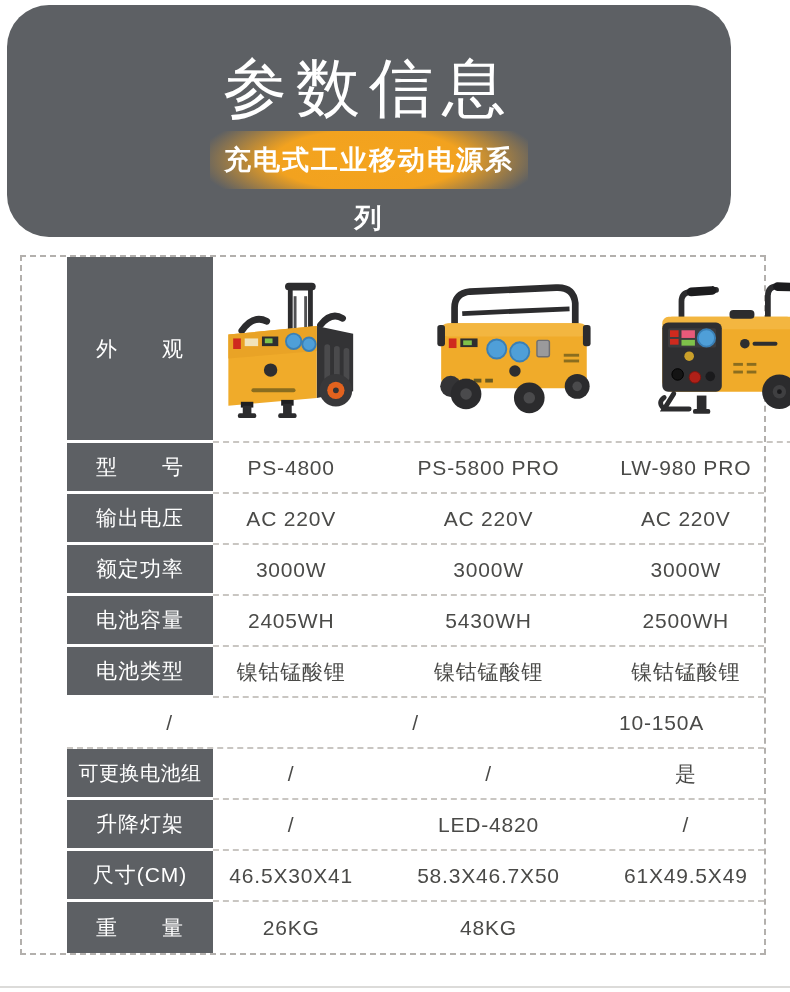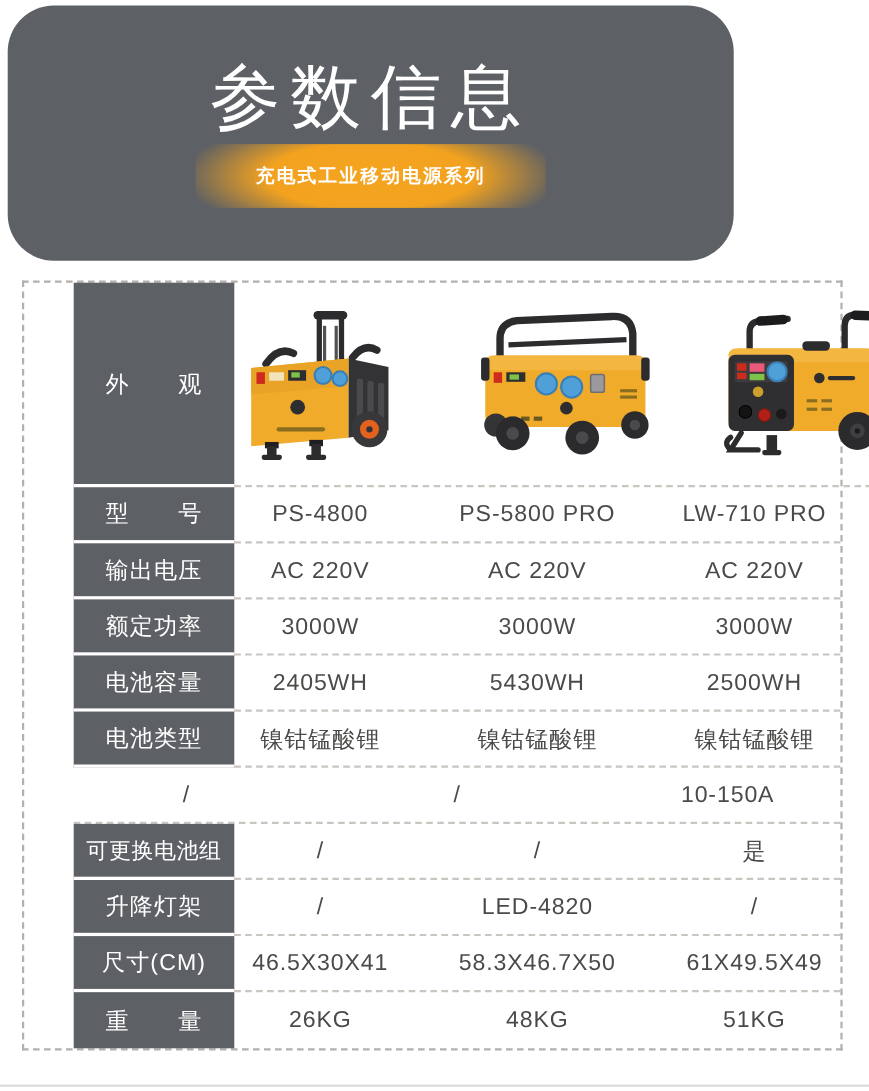--- a/index.html
+++ b/index.html
@@ -3,30 +3,30 @@
 <meta charset="utf-8">
 <style>
   html,body{margin:0;padding:0;}
   body{
     width:790px;height:992px;position:relative;background:#ffffff;
     font-family:"Liberation Sans","DejaVu Sans",sans-serif;
     overflow:hidden;
   }
   
   .banner{
-    position:absolute;left:7px;top:5px;width:660px;height:232px;
+    position:absolute;left:7px;top:5px;width:724px;height:232px;
     background:#5d6064;border-radius:42px;text-align:center;
   }
   .banner-title{
     margin:0;padding-top:50px;font-size:64px;line-height:1.05;
     color:#ffffff;font-weight:500;letter-spacing:9px;
   }
   .banner-sub{
     margin:9px auto 16px;width:318px;height:58px;line-height:58px;
-    font-size:17px;font-weight:bold;color:#ffffff;letter-spacing:2px;
+    font-size:27px;font-weight:bold;color:#ffffff;letter-spacing:2px;
     background:radial-gradient(ellipse 54% 95% at 50% 50%,
       #f4a41e 0%, #f2a21f 55%, rgba(244,164,30,0) 100%);
   }
   
   .spec-table{
     position:absolute;left:20px;top:255px;width:746px;
     border:2px dashed #b3b0ad;box-sizing:border-box;background:#fff;
   }
   .t-row{display:flex;height:51px;padding-left:45px;}
   .t-row.appearance{height:186px;}
@@ -188,21 +188,21 @@
       </div>
 
     </div>
   </div>
 
   <div class="t-row">
     <div class="t-label">型　　号</div>
     <div class="t-vals">
       <div class="t-cell">PS-4800</div>
       <div class="t-cell">PS-5800 PRO</div>
-      <div class="t-cell">LW-710 PRO</div>
+      <div class="t-cell">LW-980 PRO</div>
     </div>
   </div>
 
   <div class="t-row">
     <div class="t-label">输出电压</div>
     <div class="t-vals">
       <div class="t-cell">AC 220V</div>
       <div class="t-cell">AC 220V</div>
       <div class="t-cell">AC 220V</div>
     </div>
@@ -268,19 +268,18 @@
       <div class="t-cell">58.3X46.7X50</div>
       <div class="t-cell">61X49.5X49</div>
     </div>
   </div>
 
   <div class="t-row">
     <div class="t-label">重　　量</div>
     <div class="t-vals">
       <div class="t-cell">26KG</div>
       <div class="t-cell">48KG</div>
-      <div class="t-cell">51KG</div>
     </div>
   </div>
 
 </div>
 
 <div class="footer-line"></div>
 
 </body></html>

